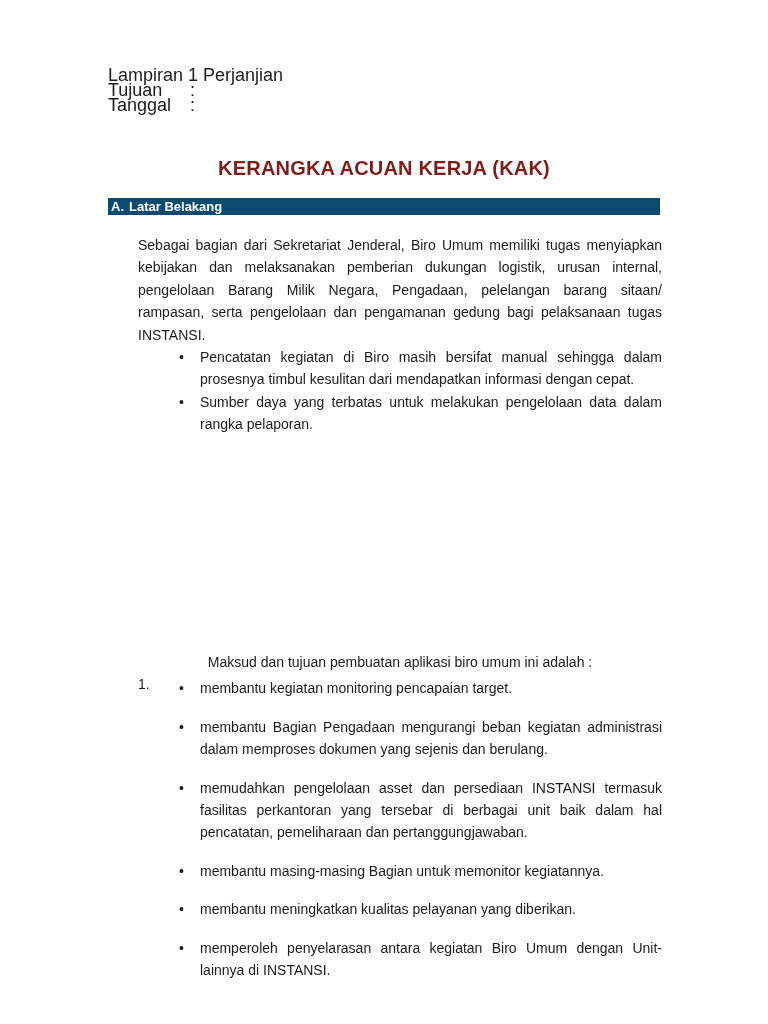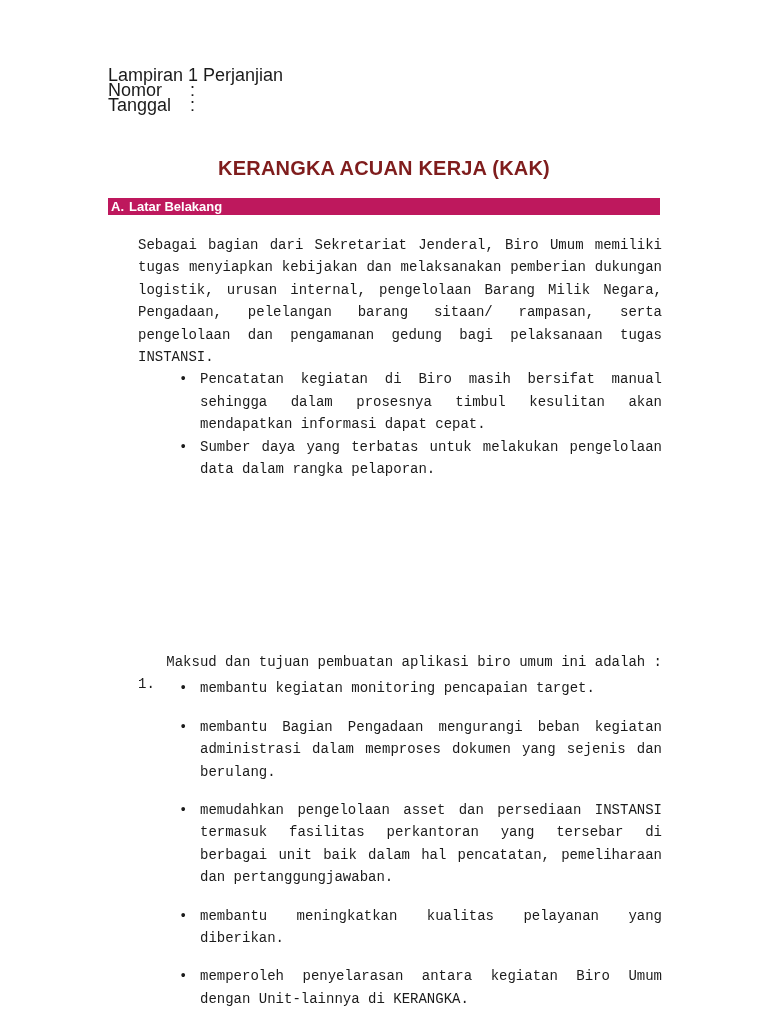--- a/index.html
+++ b/index.html
@@ -44,42 +44,41 @@
     color: #7f1d1d;
   }
 
   
   .section-bar {
     position: absolute;
     left: 108px;
     width: 549px;
     height: 17px;
     line-height: 17px;
-    background: #be185d;
+    background: #0c4a6e;
     color: #ffffff;
     font-size: 13px;
     font-weight: 700;
     padding-left: 3px;
     white-space: nowrap;
   }
   .bar-a { top: 198px; }
   .bar-b { top: 617px; }
   .section-bar .prefix { display: inline-block; }
   .bar-a .prefix { margin-right: 5px; }
   .bar-b .prefix { width: 30px; }
 
   
   .content {
     position: absolute;
     left: 138px;
     width: 524px;
     font-size: 14px;
     line-height: 22.4px;
     text-align: justify;
-    font-family: Liberation Mono, monospace;
   }
   .content-a { top: 234px; }
   .content-b { top: 651px; }
 
   .content p { margin: 0; }
 
   ul.bullets {
     margin: 0;
     padding: 0;
     list-style: none;
@@ -101,61 +100,62 @@
   .numbered-item {
     position: relative;
     padding-left: 17px;
     text-align: left;
   }
   .numbered-item .num {
     position: absolute;
     left: 0;
     top: 0;
   }
-  .intro-line { text-align: right; }
+  .intro-line { text-align: center; }
 </style>
 </head>
 <body>
 
 <div class="page">
 
   <div class="doc-header">
     <div>
       <span>Lampiran 1 Perjanjian</span>
     </div>
     <div>
-      <span class="hdr-label">Nomor</span><span>:</span>
+      <span class="hdr-label">Tujuan</span><span>:</span>
     </div>
     <div>
       <span class="hdr-label">Tanggal</span><span>:</span>
     </div>
   </div>
 
   <div class="page-title">KERANGKA ACUAN KERJA (KAK)</div>
 
   <div class="section-bar bar-a">
     <span class="prefix">A.</span><span>Latar Belakang</span>
   </div>
 
   <div class="content content-a">
     <p>Sebagai bagian dari Sekretariat Jenderal, Biro Umum memiliki tugas menyiapkan kebijakan dan melaksanakan pemberian dukungan logistik, urusan internal, pengelolaan Barang Milik Negara, Pengadaan, pelelangan barang sitaan/ rampasan, serta pengelolaan dan pengamanan gedung bagi pelaksanaan tugas INSTANSI.</p>
     <ul class="bullets">
-      <li>Pencatatan kegiatan di Biro masih bersifat manual sehingga dalam prosesnya timbul kesulitan akan mendapatkan informasi dapat cepat.</li>
+      <li>Pencatatan kegiatan di Biro masih bersifat manual sehingga dalam prosesnya timbul kesulitan dari mendapatkan informasi dengan cepat.</li>
       <li>Sumber daya yang terbatas untuk melakukan pengelolaan data dalam rangka pelaporan.</li>
     </ul>
   </div>
 
 
   <div class="content content-b">
     <p class="intro-line">Maksud dan tujuan pembuatan aplikasi biro umum ini adalah :</p>
     <div class="numbered-item">
       <span class="num">1.</span>
     </div>
     <ul class="bullets">
       <li>membantu kegiatan monitoring pencapaian target.</li>
       <li>membantu Bagian Pengadaan mengurangi beban kegiatan administrasi dalam memproses dokumen yang sejenis dan berulang.</li>
       <li>memudahkan pengelolaan asset dan persediaan INSTANSI termasuk fasilitas perkantoran yang tersebar di berbagai unit baik dalam hal pencatatan, pemeliharaan dan pertanggungjawaban.</li>
+      <li>membantu masing-masing Bagian untuk memonitor kegiatannya.</li>
       <li>membantu meningkatkan kualitas pelayanan yang diberikan.</li>
-      <li>memperoleh penyelarasan antara kegiatan Biro Umum dengan Unit-lainnya di KERANGKA.</li>
+      <li>memperoleh penyelarasan antara kegiatan Biro Umum dengan Unit-lainnya di INSTANSI.</li>
     </ul>
   </div>
 
 </div>
 
 </body></html>

